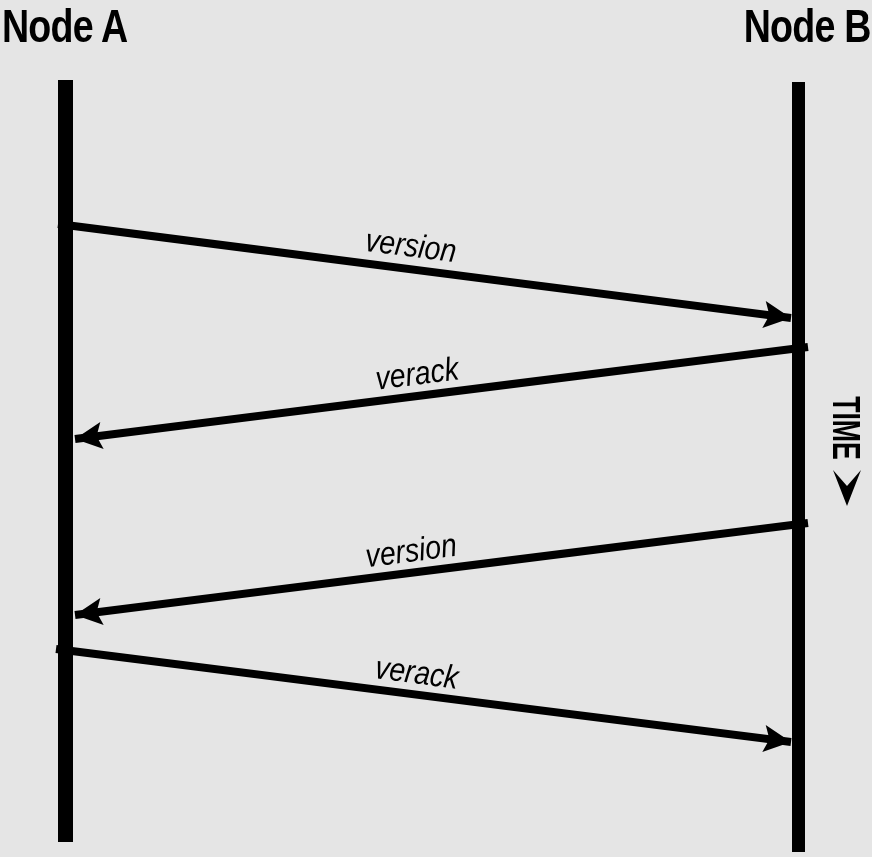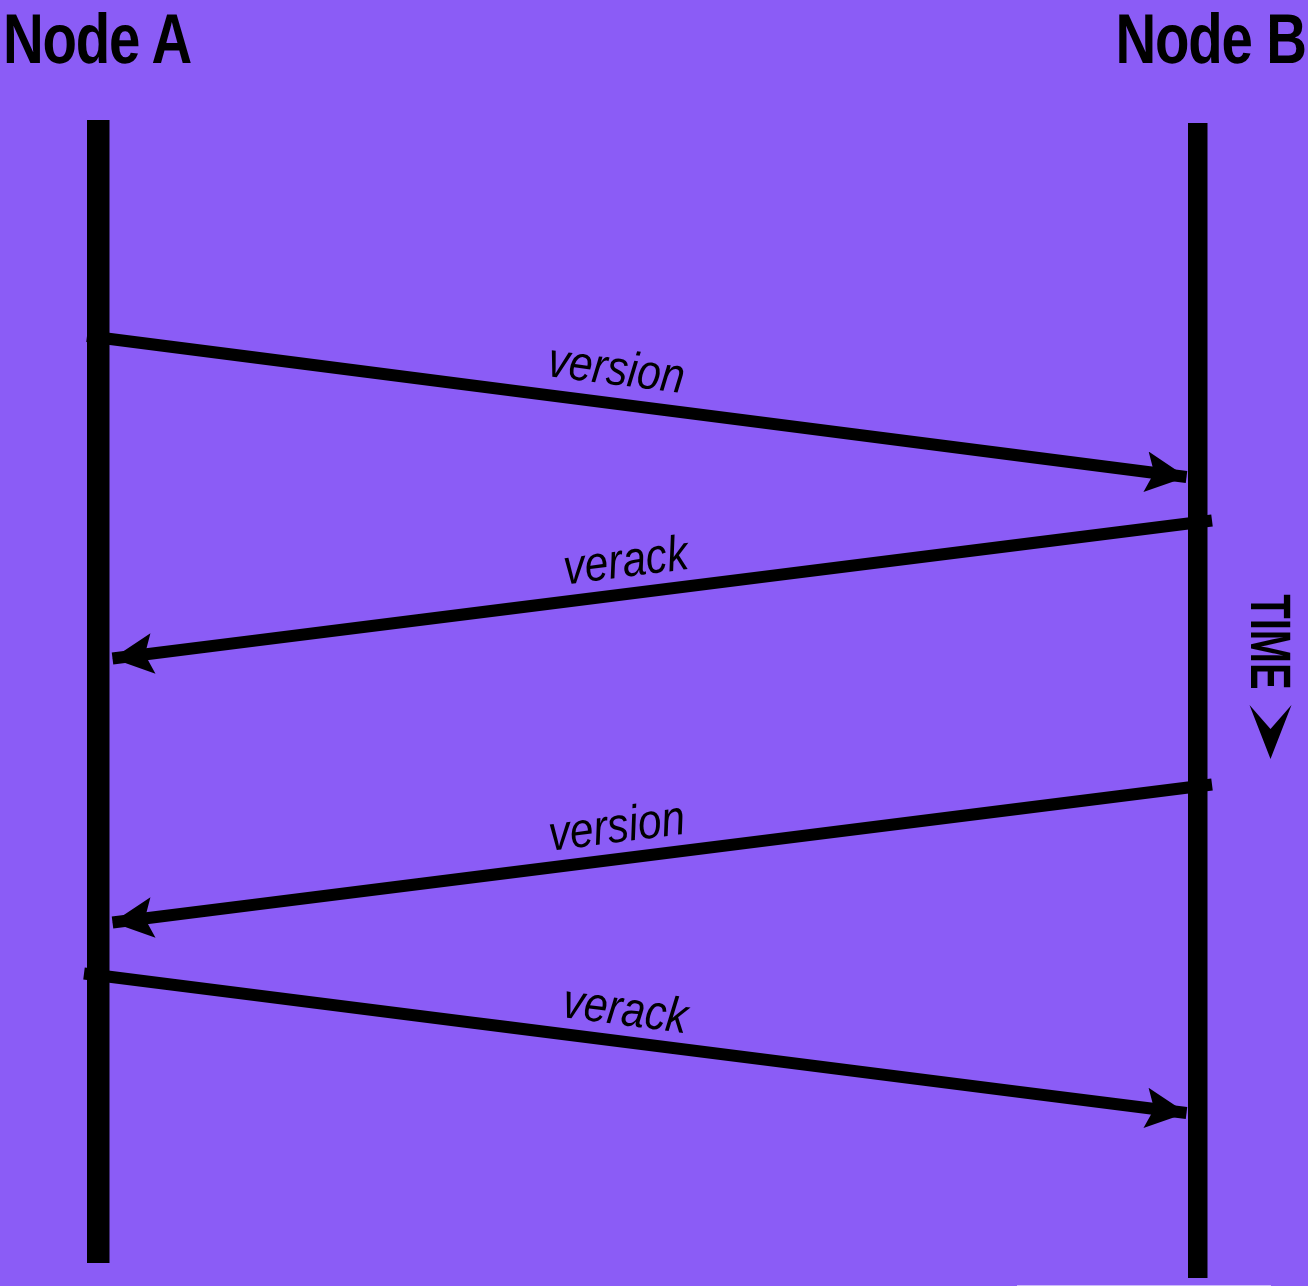--- a/index.html
+++ b/index.html
@@ -4,21 +4,21 @@
 <style>
   html, body {
     margin: 0;
     padding: 0;
     background: #ffffff;
   }
   .canvas {
     position: relative;
     width: 872px;
     height: 857px;
-    background: #8b5cf6;
+    background: #e5e5e5;
     overflow: hidden;
     font-family: "Liberation Sans", sans-serif;
     color: #000000;
   }
   .actor {
     position: absolute;
     top: 2px;
     font-size: 47px;
     font-weight: bold;
     line-height: 1;

